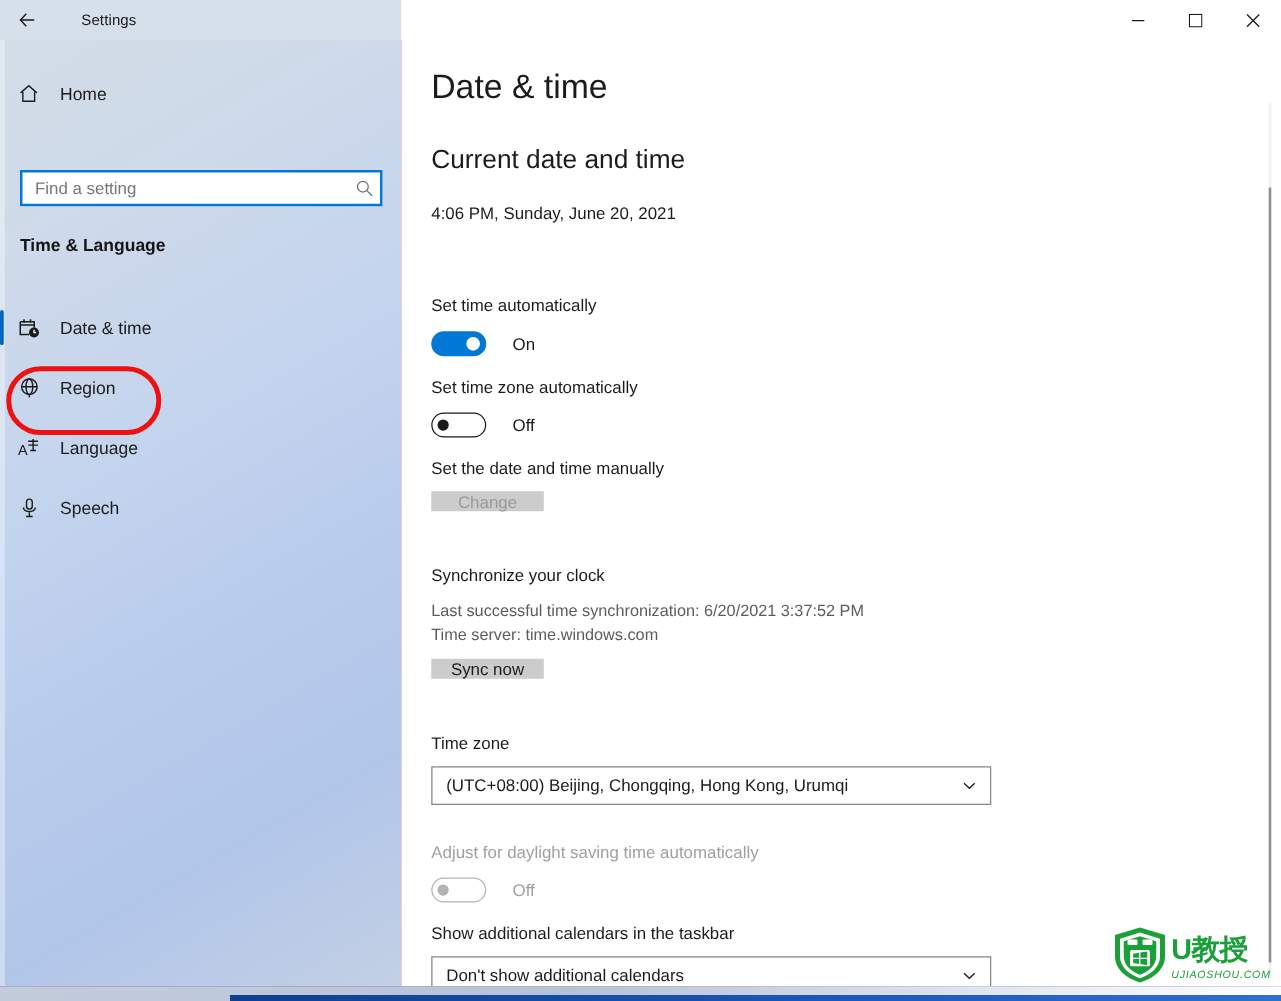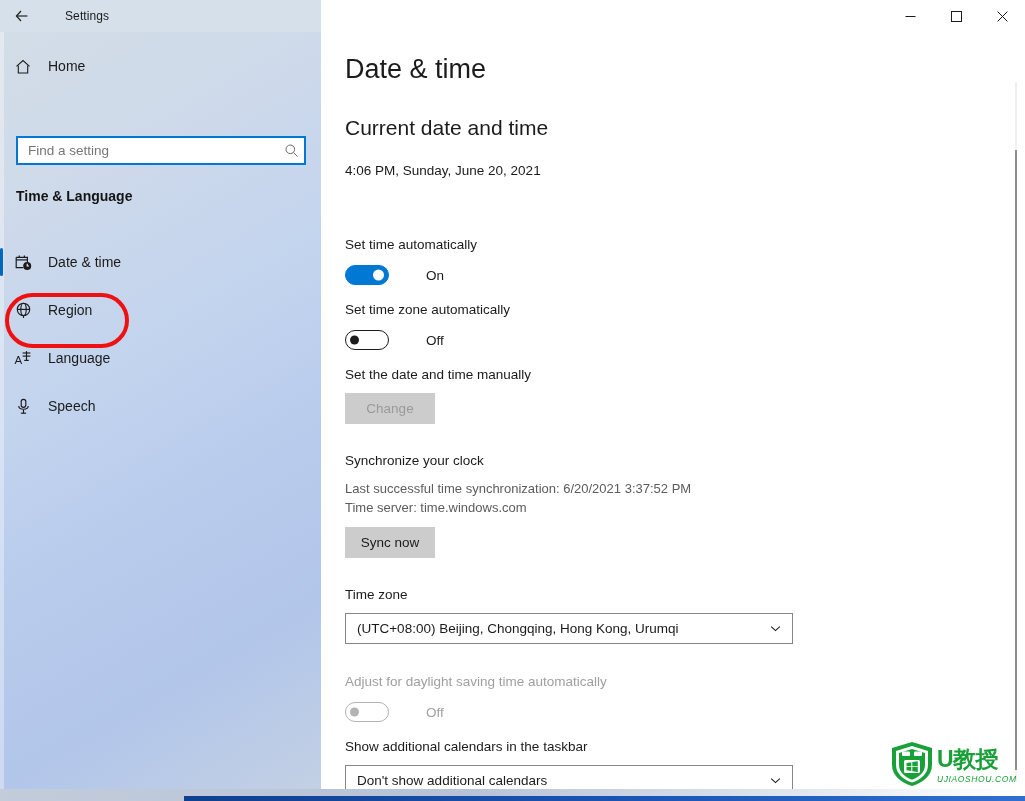--- a/index.html
+++ b/index.html
@@ -59,21 +59,21 @@
     overflow: hidden;
   }
   .sidebar-edge {
     position: absolute; left: 0; top: 0;
     width: 4px; height: 757px;
     background: rgba(255,255,255,.35);
   }
   .home-row {
     position: absolute; left: 0; top: 26px;
     width: 321px; height: 34px;
-    display: flex; align-items: flex-start;
+    display: flex; align-items: center;
   }
   .home-icon {
     width: 46px; display: flex; align-items: center; justify-content: center;
   }
   .home-label {
     font-size: 14px; color: #1b1b1b; margin-left: 2px;
   }
 
   .searchbox {
     position: absolute; left: 16px; top: 104px;
@@ -180,26 +180,26 @@
   .tg.on { background: #0078d4; border: 1px solid #0078d4; }
   .tg.off { background: transparent; border: 1.6px solid #1b1b1b; }
   .tg.off.dim { border-color: #b3b3b3; }
   .tg .knob {
     position: absolute; top: 50%; transform: translateY(-50%);
     border-radius: 50%;
   }
   .tg.on .knob { right: 4px; width: 11px; height: 11px; background: #ffffff; }
   .tg.off .knob { left: 4px; width: 9px; height: 9px; background: #1b1b1b; }
   .tg.off.dim .knob { background: #b3b3b3; }
-  .tg-text { font-size: 13.5px; color: #1b1b1b; margin-left: 37px; }
+  .tg-text { font-size: 13.5px; color: #1b1b1b; margin-left: 21px; }
   .tg-text.dim { color: #a0a0a0; }
 
   .btn {
     position: absolute; left: 24px;
-    height: 31px; min-width: 90px;
+    height: 16px; min-width: 90px;
     border: none; background: #cccccc;
     font-family: "Liberation Sans", sans-serif;
     font-size: 13.5px; color: #1b1b1b;
     padding: 0 4px;
   }
   .btn.disabled { background: #cccccc; color: #9a9a9a; }
 
   .combo {
     position: absolute; left: 24px;
     height: 31px;

